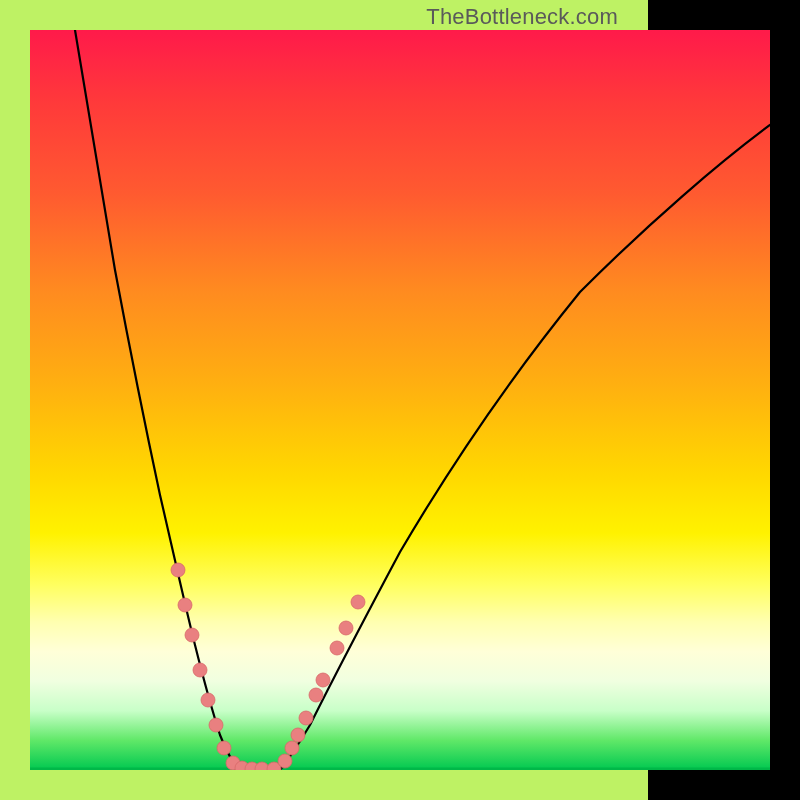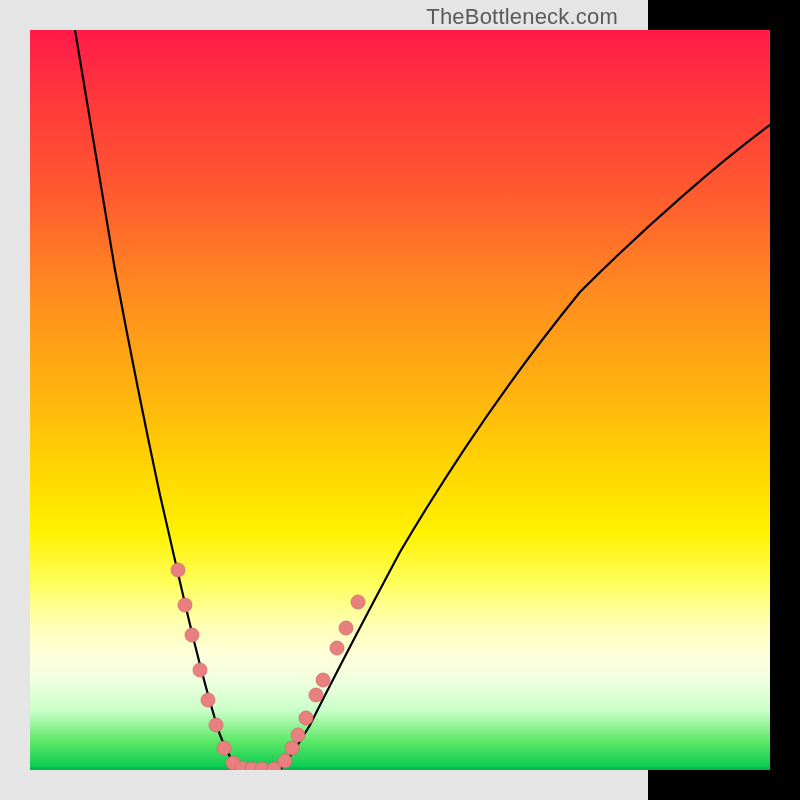--- a/index.html
+++ b/index.html
@@ -1,21 +1,21 @@
 <!DOCTYPE html>
 <html><head>
 <meta charset="utf-8">
 <style>
   * { margin: 0; padding: 0; box-sizing: border-box; }
   html, body { width: 800px; height: 800px; overflow: hidden; background: #000; }
   .frame {
     position: relative;
     width: 648px;
     height: 800px;
-    background: #e5e5e5;
+    background: #bef264;
   }
   .plot-area {
     position: absolute;
     left: 30px;
     top: 30px;
     width: 740px;
     height: 740px;
     background: linear-gradient(to bottom,
       #ff1a4a 0%,
       #ff3a3a 10%,

